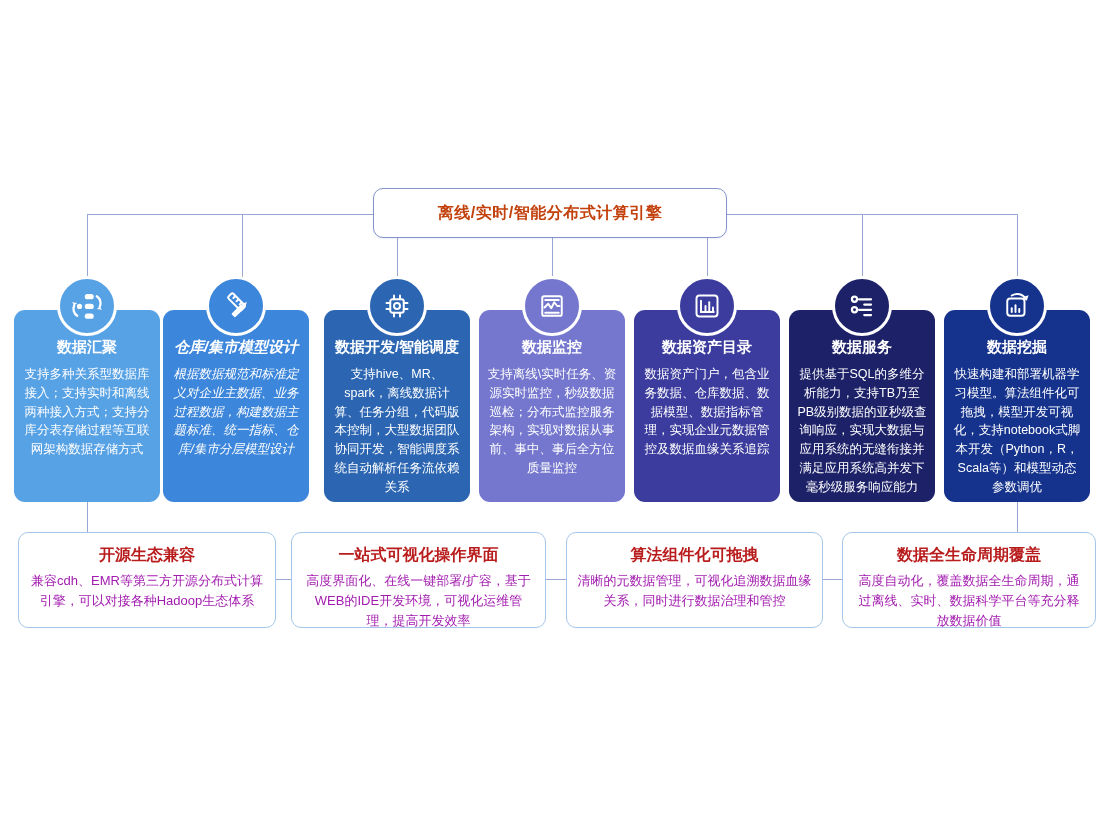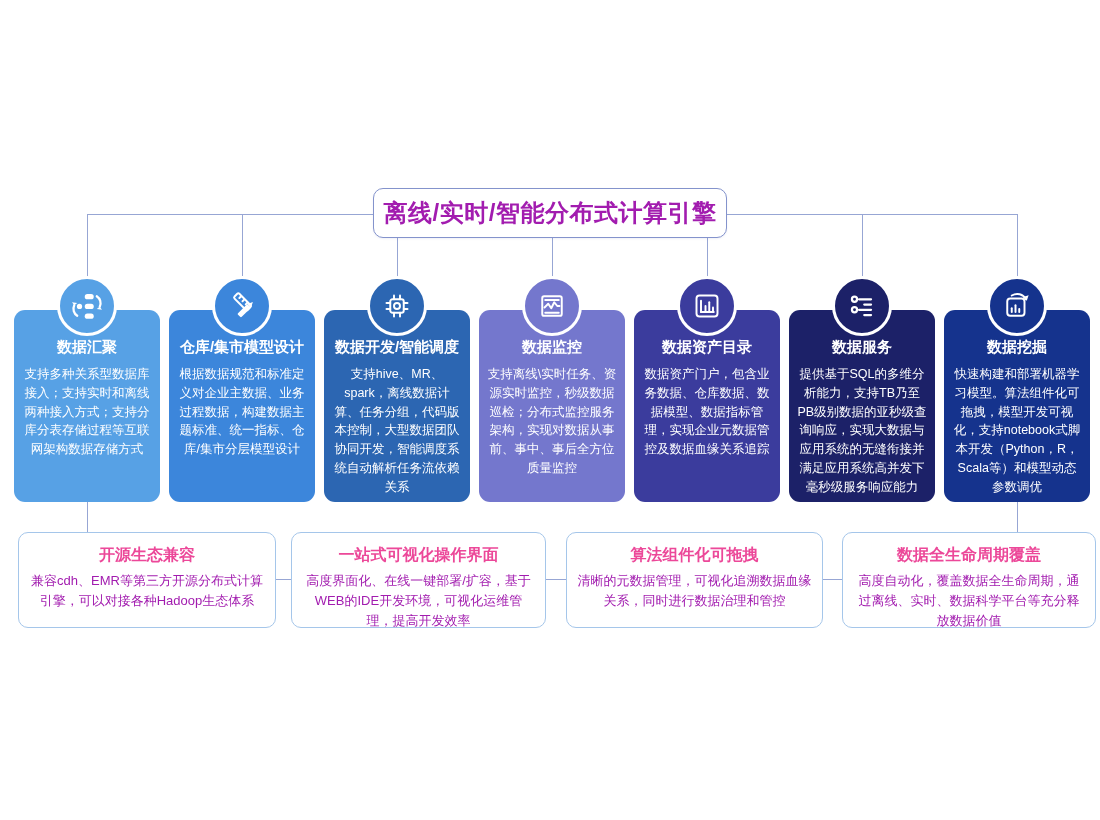--- a/index.html
+++ b/index.html
@@ -11,41 +11,41 @@
   .line{position:absolute;background:#97a6d4;}
   .line.h{height:1px;}
   .line.v{width:1px;}
   
   .title-box{
     position:absolute;left:373px;top:188px;width:352px;height:48px;
     background:#fff;border:1.5px solid #8493cc;border-radius:10px;
     display:flex;align-items:center;justify-content:center;z-index:3;
     box-shadow:0 1px 2px rgba(60,80,160,.08);
   }
-  .title-box span{font-size:24px;font-weight:bold;color:#a21caf;letter-spacing:.5px;}
+  .title-box span{font-size:16px;font-weight:bold;color:#c2410c;letter-spacing:.5px;}
   
   .column{position:absolute;top:276px;width:138px;height:226px;}
   .icon-circle{
     position:absolute;left:43px;top:0;width:54px;height:54px;border-radius:50%;
     border:3px solid #ffffff;z-index:2;display:flex;align-items:center;justify-content:center;
   }
   .icon-circle svg{width:36px;height:36px;display:block;}
   .card{
     position:absolute;left:0;top:34px;width:146px;height:192px;border-radius:11px;
     color:#fff;box-sizing:border-box;padding:26px 8px 0 8px;text-align:center;z-index:1;
   }
   .card-title{font-size:15px;font-weight:bold;line-height:22px;}
   .card-desc{margin-top:7px;font-size:12.5px;line-height:1.5;letter-spacing:0;}
   
   .feature{
     position:absolute;top:532px;height:96px;background:#fff;
     border:1.5px solid #a5c6ea;border-radius:10px;box-sizing:border-box;
     padding:10px 10px 0 10px;text-align:center;z-index:2;
   }
-  .feature-title{font-size:16px;font-weight:bold;color:#ec4899;line-height:24px;}
+  .feature-title{font-size:16px;font-weight:bold;color:#b91c1c;line-height:24px;}
   .feature-desc{margin-top:4px;font-size:13px;line-height:1.55;color:#a21caf;}
 </style>
 </head>
 <body>
 
 <div class="canvas">
 
   <div class="line h" style="left:87px;top:214px;width:286px;"></div>
   <div class="line h" style="left:725px;top:214px;width:292px;"></div>
   <div class="line v" style="left:87px;top:214px;height:63px;"></div>
@@ -77,21 +77,21 @@
         <path d="M11 37 a11 11 0 0 1 -4 -14"></path>
         <polygon points="7,23 11,20 4,19" fill="#fff" stroke="none"></polygon>
       </svg>
     </div>
     <div class="card" style="background-color: rgb(87, 161, 229);">
       <div class="card-title">数据汇聚</div>
       <div class="card-desc">支持多种关系型数据库接入；支持实时和离线两种接入方式；支持分库分表存储过程等互联网架构数据存储方式</div>
     </div>
   </div>
 
-  <div class="column" style="left:169px;">
+  <div class="column" style="left:163px;font-style:italic;">
     <div class="icon-circle" style="background-color: rgb(60, 134, 219);">
       <svg viewBox="0 0 48 48" fill="none" stroke="#fff" stroke-width="2.6" stroke-linecap="round">
         <g transform="rotate(45 24 24)">
           <rect x="8" y="15" width="25" height="9" rx="2"></rect>
           <line x1="14" y1="15.5" x2="14" y2="19"></line>
           <line x1="20" y1="15.5" x2="20" y2="19"></line>
           <line x1="26" y1="15.5" x2="26" y2="19"></line>
         </g>
         <g transform="rotate(-45 24 24)">
           <rect x="12" y="27" width="19" height="7" rx="1.5" fill="#fff" stroke="none"></rect>

